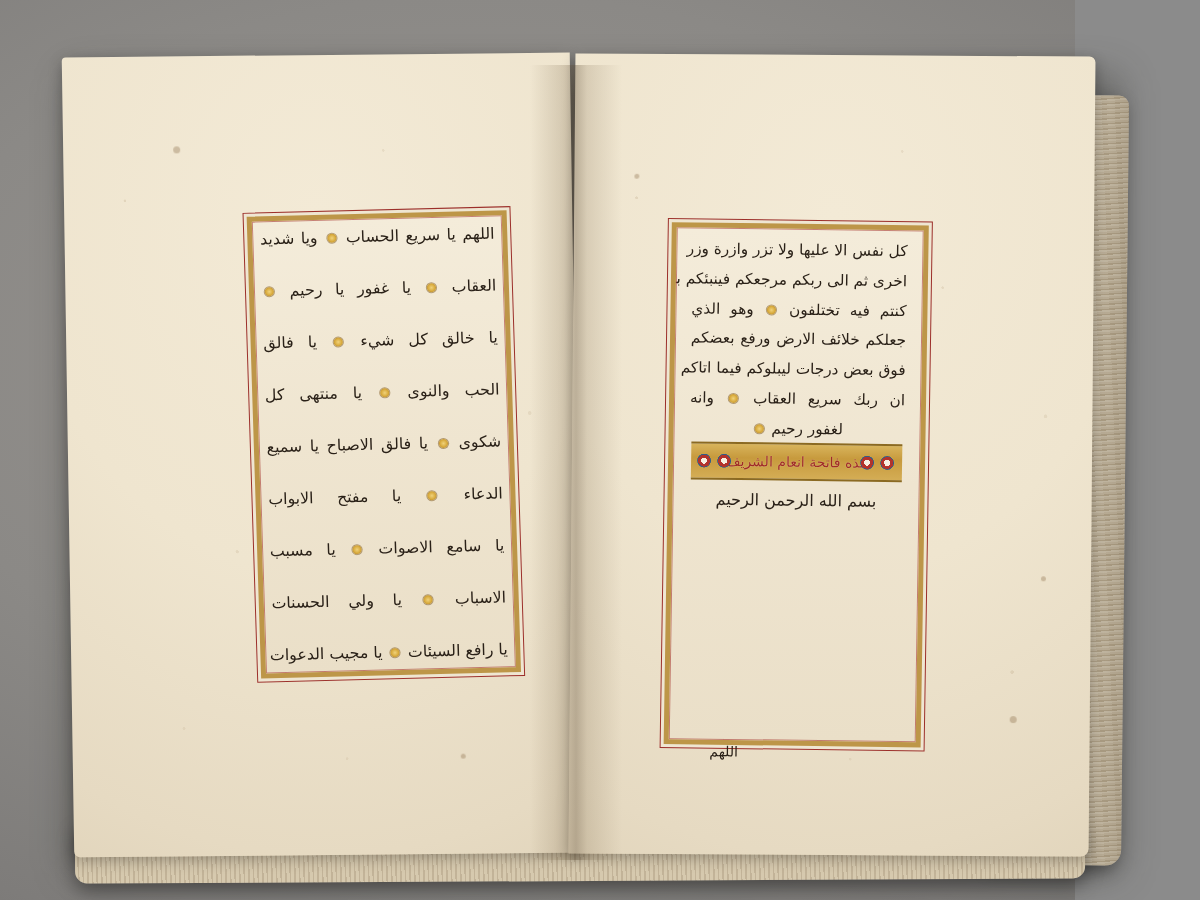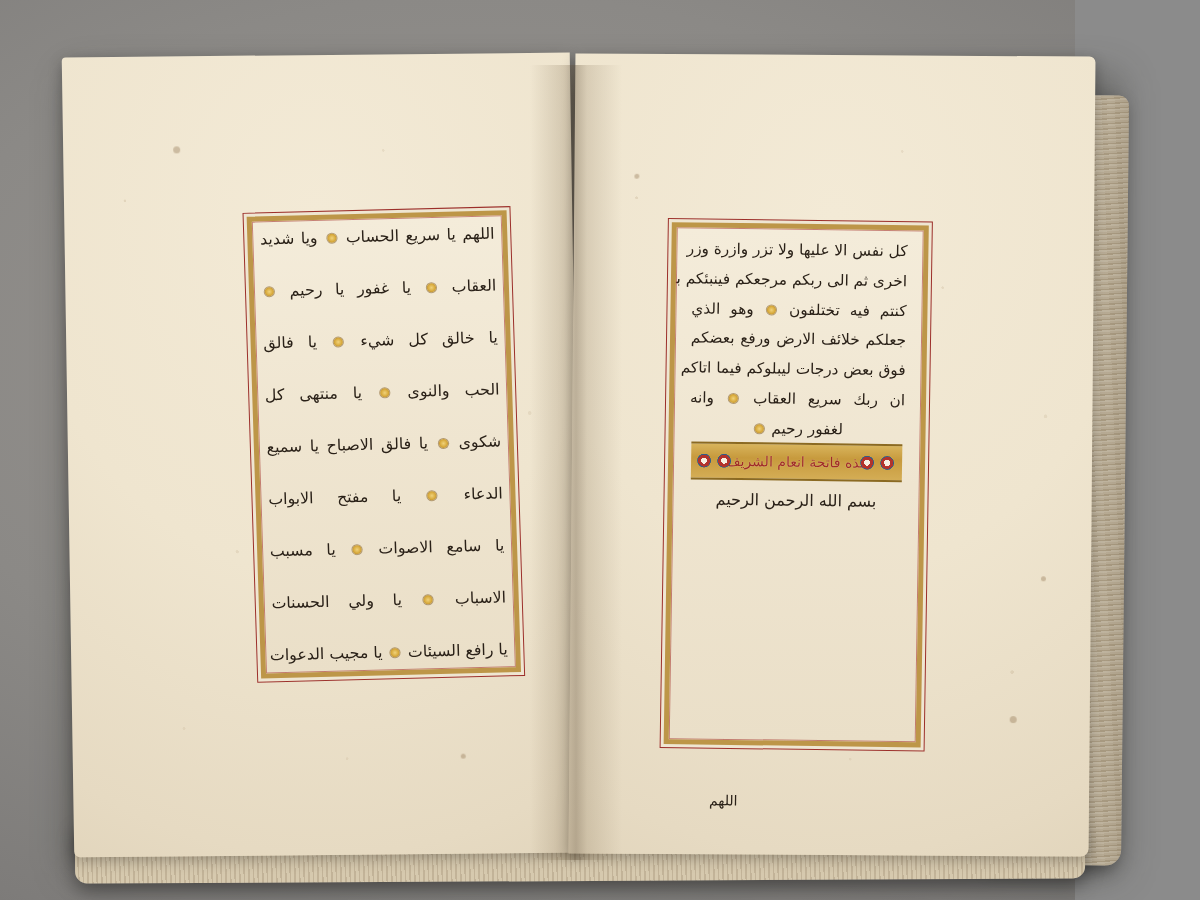--- a/index.html
+++ b/index.html
@@ -260,21 +260,21 @@
     direction: rtl;
     font-size: 16px;
     color: #2a2118;
     white-space: nowrap;
   }
 
   
   .catchword {
     position: absolute;
     left: 140px;
-    top: 738px;
+    top: 689px;
     font-size: 14px;
     color: #2a2118;
     direction: rtl;
     transform: rotate(0.4deg);
   }
 
   
   .spot {
     position: absolute;
     width: 7px;

